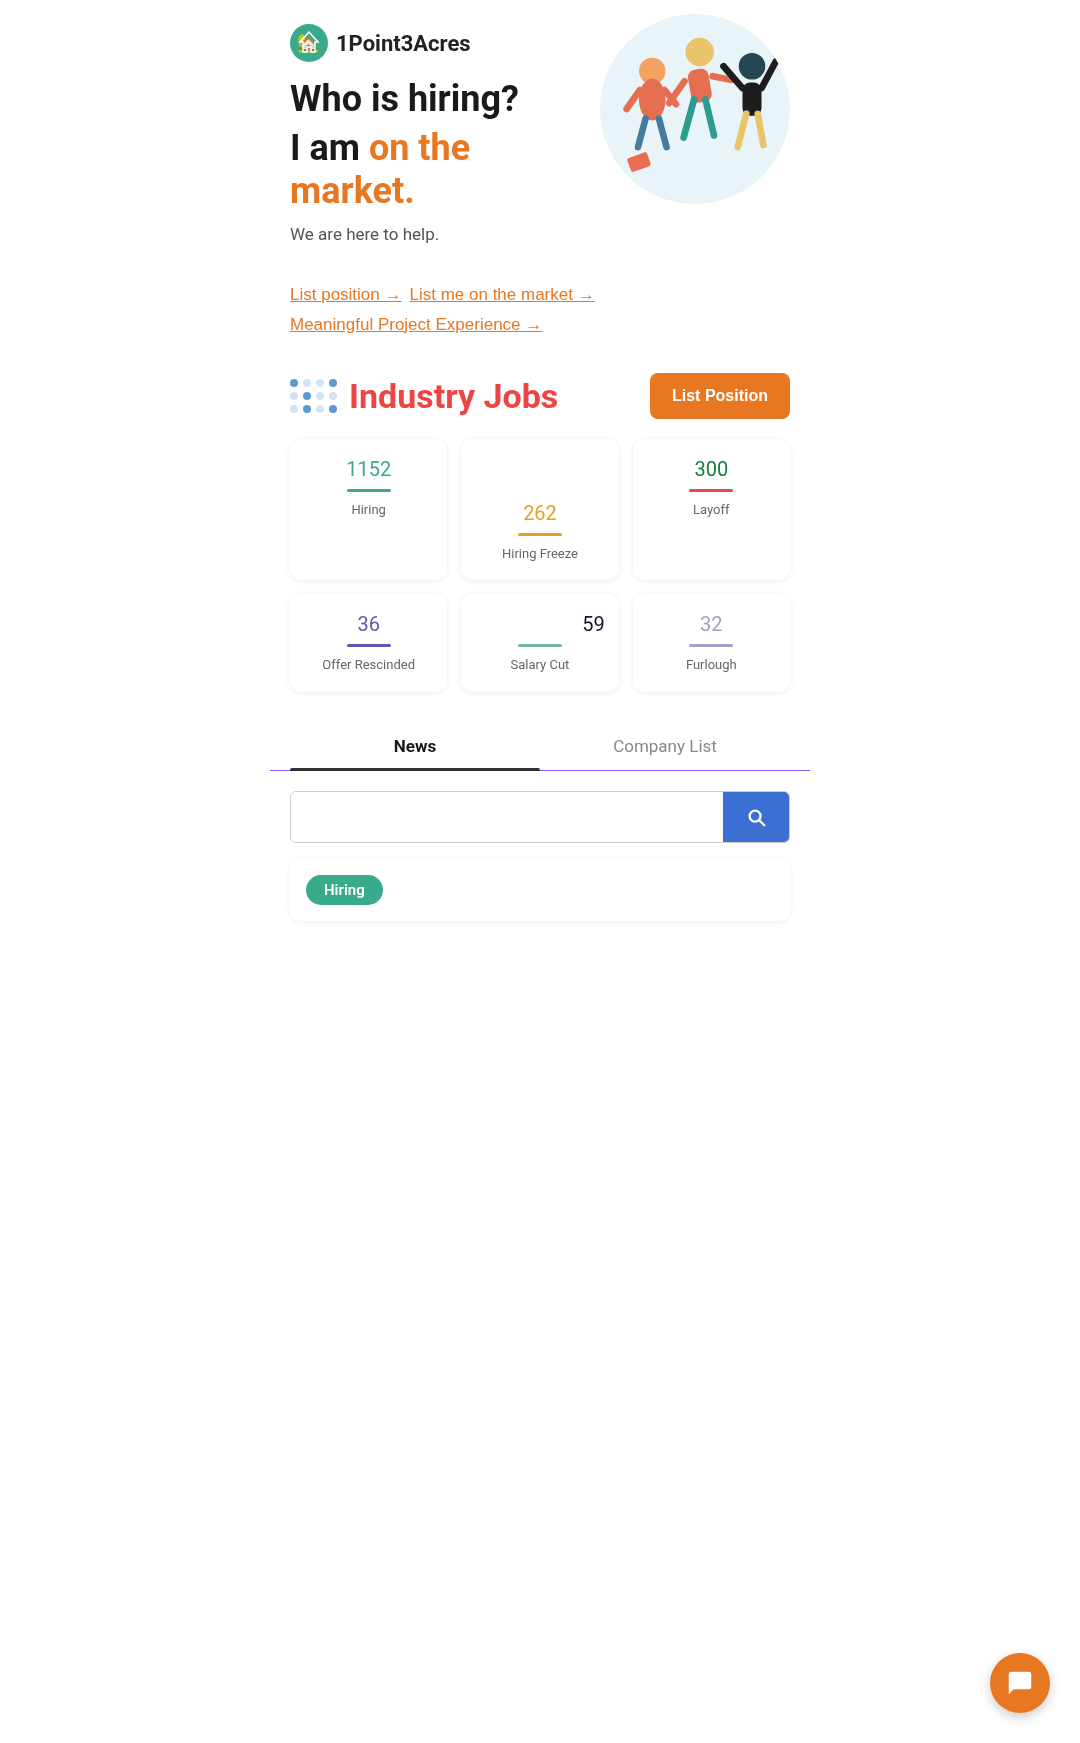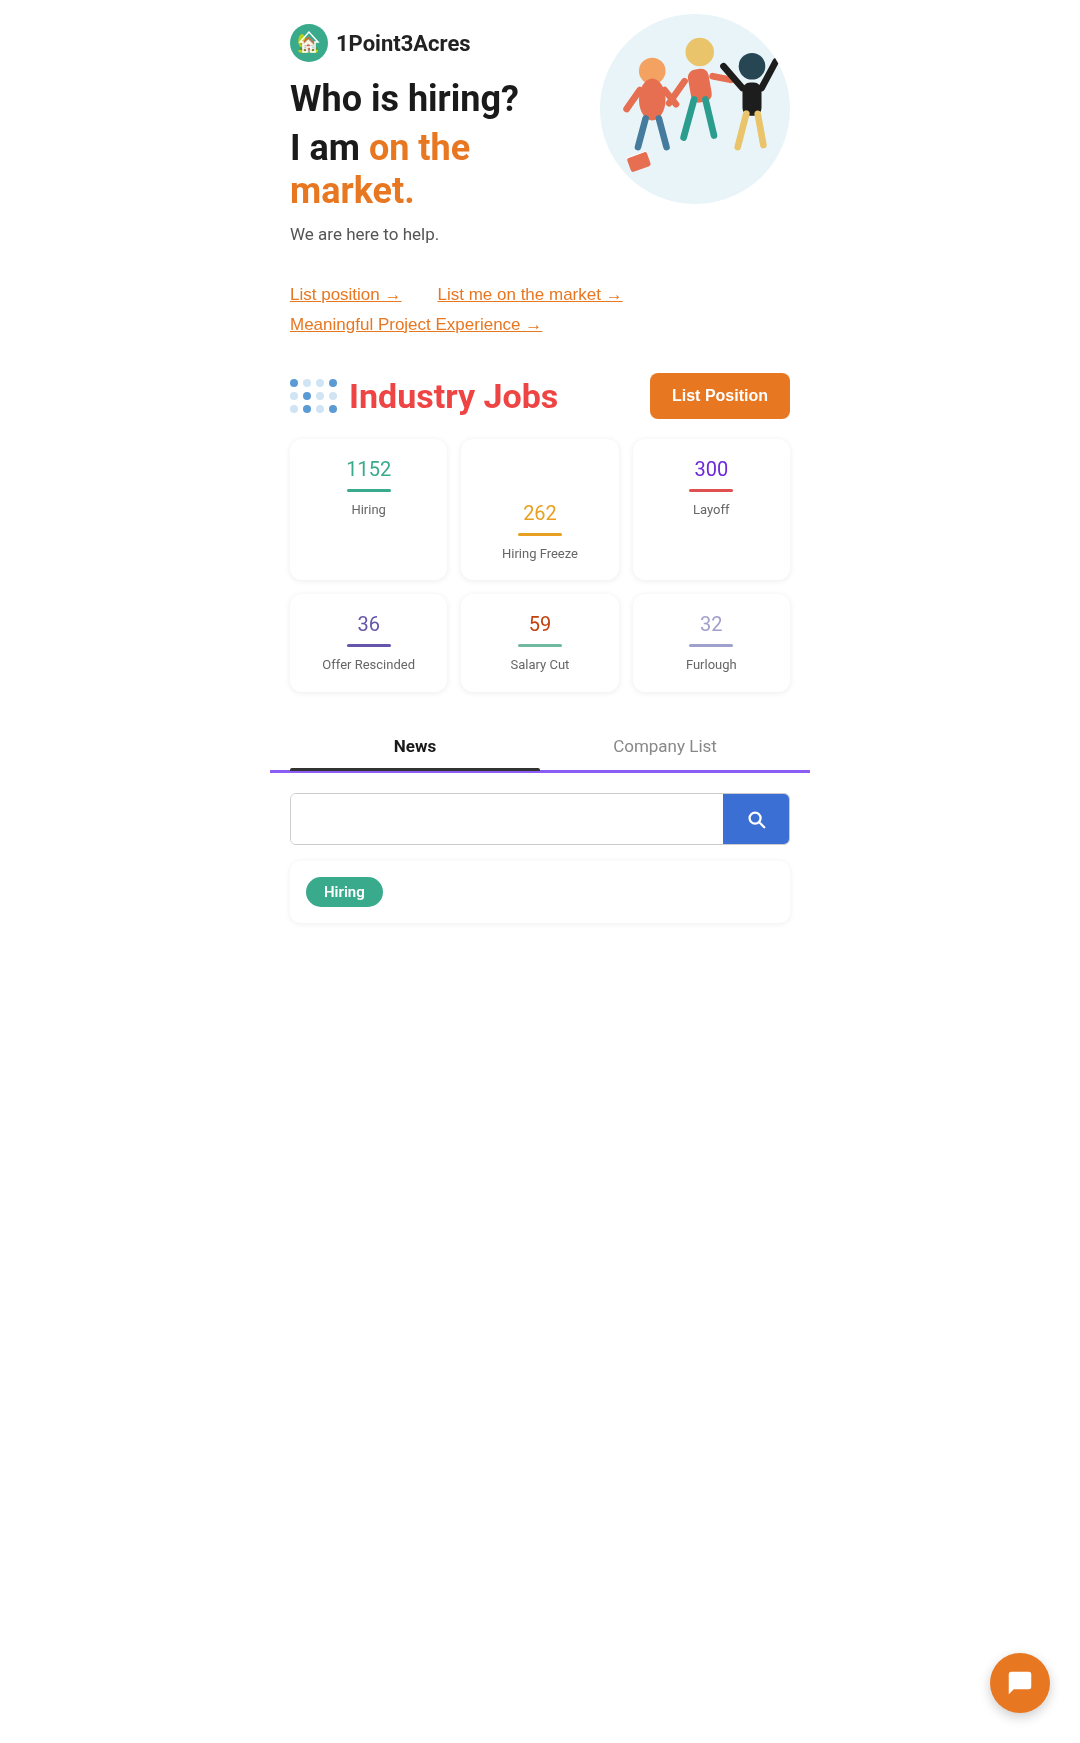--- a/index.html
+++ b/index.html
@@ -89,21 +89,21 @@
       width: 100%;
       height: 100%;
     }
 
     .links-section {
       padding: 28px 20px 0 20px;
     }
 
     .links-row {
       display: flex;
-      gap: 36px;
+      gap: 8px;
       margin-bottom: 10px;
       flex-wrap: wrap;
     }
 
     .nav-link {
       color: #e87722;
       font-size: 17px;
       text-decoration: underline;
       cursor: pointer;
       border: none;
@@ -189,36 +189,36 @@
     }
 
     .stat-label {
       font-size: 13px;
       color: #666;
       line-height: 1.3;
     }
 
     .color-green { color: #3aaa8c; }
     .color-yellow { color: #e8a020; margin-top: 44px; }
-    .color-red { color: #6d28d9; text-align: center; }
+    .color-red { color: #15803d; text-align: center; }
     .color-purple { color: #6655aa; }
-    .color-teal { color: #c2410c; }
+    .color-teal { color: #0f172a; text-align: right; }
     .color-lavender { color: #a0a0cc; }
 
     .bg-green { background: #3aaa8c; }
     .bg-yellow { background: #e8a020; }
     .bg-red { background: #e05050; }
     .bg-purple { background: #6655aa; }
     .bg-teal { background: #70b8a0; }
     .bg-lavender { background: #a0a0cc; }
 
     .tabs-section {
       display: flex;
       margin-top: 30px;
-      border-bottom: 3px solid #8b5cf6;
+      border-bottom: 1px solid #8b5cf6;
       padding: 0 20px;
     }
 
     .tab {
       flex: 1;
       text-align: center;
       padding: 14px 0;
       font-size: 17px;
       cursor: pointer;
       color: #888;

